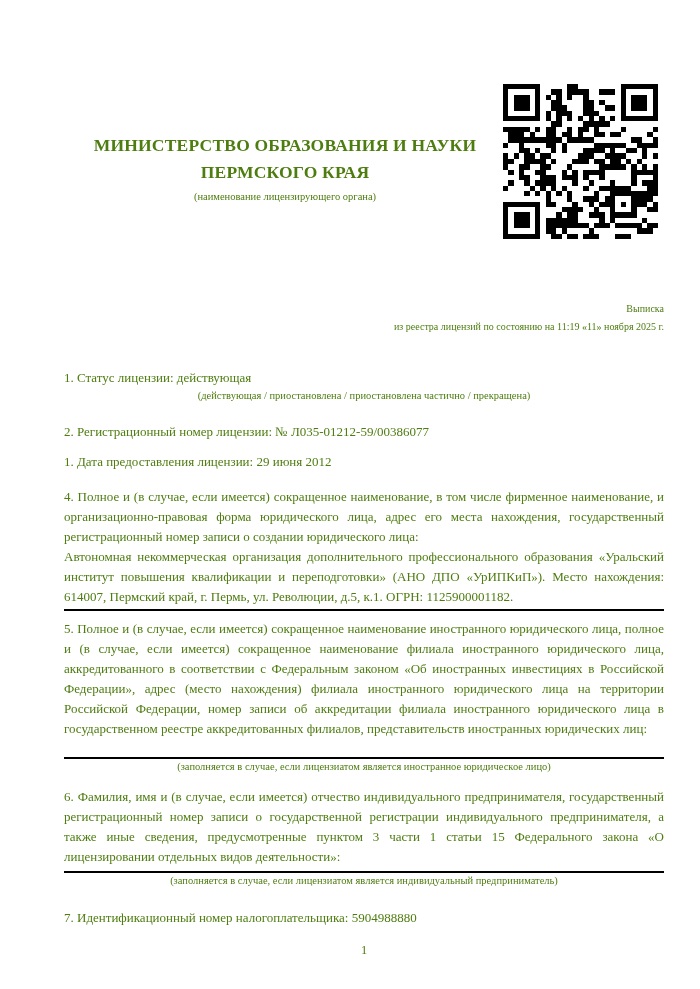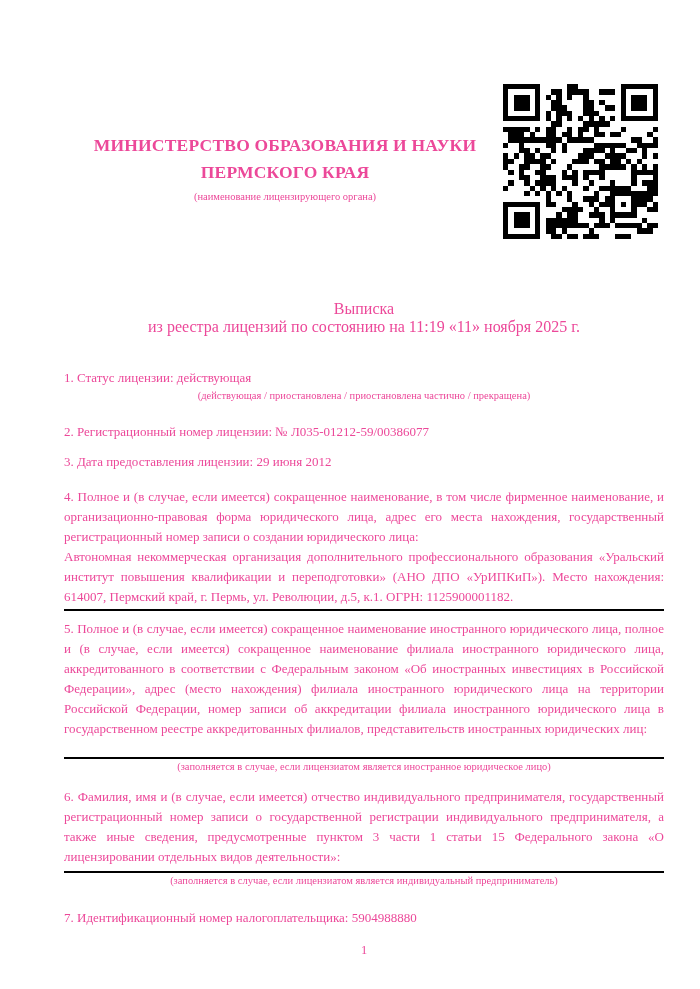--- a/index.html
+++ b/index.html
@@ -1,21 +1,21 @@
 <!DOCTYPE html>
 <html><head>
 <meta charset="utf-8">
 <style>
   html, body { margin: 0; padding: 0; background: #ffffff; }
   .page {
     position: relative;
     width: 700px;
     height: 989px;
     background: #ffffff;
-    color: #ec4899;
+    color: #4d7c0f;
     font-family: "Liberation Serif", "DejaVu Serif", serif;
     overflow: hidden;
     box-sizing: border-box;
     border-radius: 31px;
   }
   .content { padding: 0 36px 0 64px; }
 
   .qr {
     position: absolute;
     left: 503px;
@@ -37,22 +37,22 @@
   .ministry-caption {
     margin-top: 4px;
     width: 442px;
     text-align: center;
     font-size: 10.5px;
     line-height: 13px;
   }
 
   .extract-title {
     margin-top: 97px;
-    text-align: center;
-    font-size: 16px;
+    text-align: right;
+    font-size: 10px;
     line-height: 17.5px;
   }
 
   .item {
     margin: 0;
     font-size: 13px;
     line-height: 20px;
     text-align: justify;
   }
   .item-note {
@@ -523,21 +523,21 @@
     <div class="extract-title">
       <div>Выписка</div>
       <div>из реестра лицензий по состоянию на 11:19 «11» ноября 2025 г.</div>
     </div>
 
     <p class="item mt-item1"><span>1. Статус лицензии:</span> <span>действующая</span></p>
     <div class="item-note">(действующая / приостановлена / приостановлена частично / прекращена)</div>
 
     <p class="item mt-item2"><span>2. Регистрационный номер лицензии:</span> <span>№ Л035-01212-59/00386077</span></p>
 
-    <p class="item mt-item3"><span>3. Дата предоставления лицензии:</span> <span>29 июня 2012</span></p>
+    <p class="item mt-item3"><span>1. Дата предоставления лицензии:</span> <span>29 июня 2012</span></p>
 
     <p class="item mt-item4">4. Полное и (в случае, если имеется) сокращенное наименование, в том числе фирменное наименование, и организационно-правовая форма юридического лица, адрес его места нахождения, государственный регистрационный номер записи о создании юридического лица:</p>
     <p class="item">Автономная некоммерческая организация дополнительного профессионального образования «Уральский институт повышения квалификации и переподготовки» (АНО ДПО «УрИПКиП»). Место нахождения: 614007, Пермский край, г. Пермь, ул. Революции, д.5, к.1. ОГРН: 1125900001182.</p>
     <div class="rule"></div>
 
     <p class="item mt-item5">5. Полное и (в случае, если имеется) сокращенное наименование иностранного юридического лица, полное и (в случае, если имеется) сокращенное наименование филиала иностранного юридического лица, аккредитованного в соответствии с Федеральным законом «Об иностранных инвестициях в Российской Федерации», адрес (место нахождения) филиала иностранного юридического лица на территории Российской Федерации, номер записи об аккредитации филиала иностранного юридического лица в государственном реестре аккредитованных филиалов, представительств иностранных юридических лиц:</p>
     <div class="blank-value"></div>
     <div class="rule"></div>
     <div class="item-note">(заполняется в случае, если лицензиатом является иностранное юридическое лицо)</div>
 

